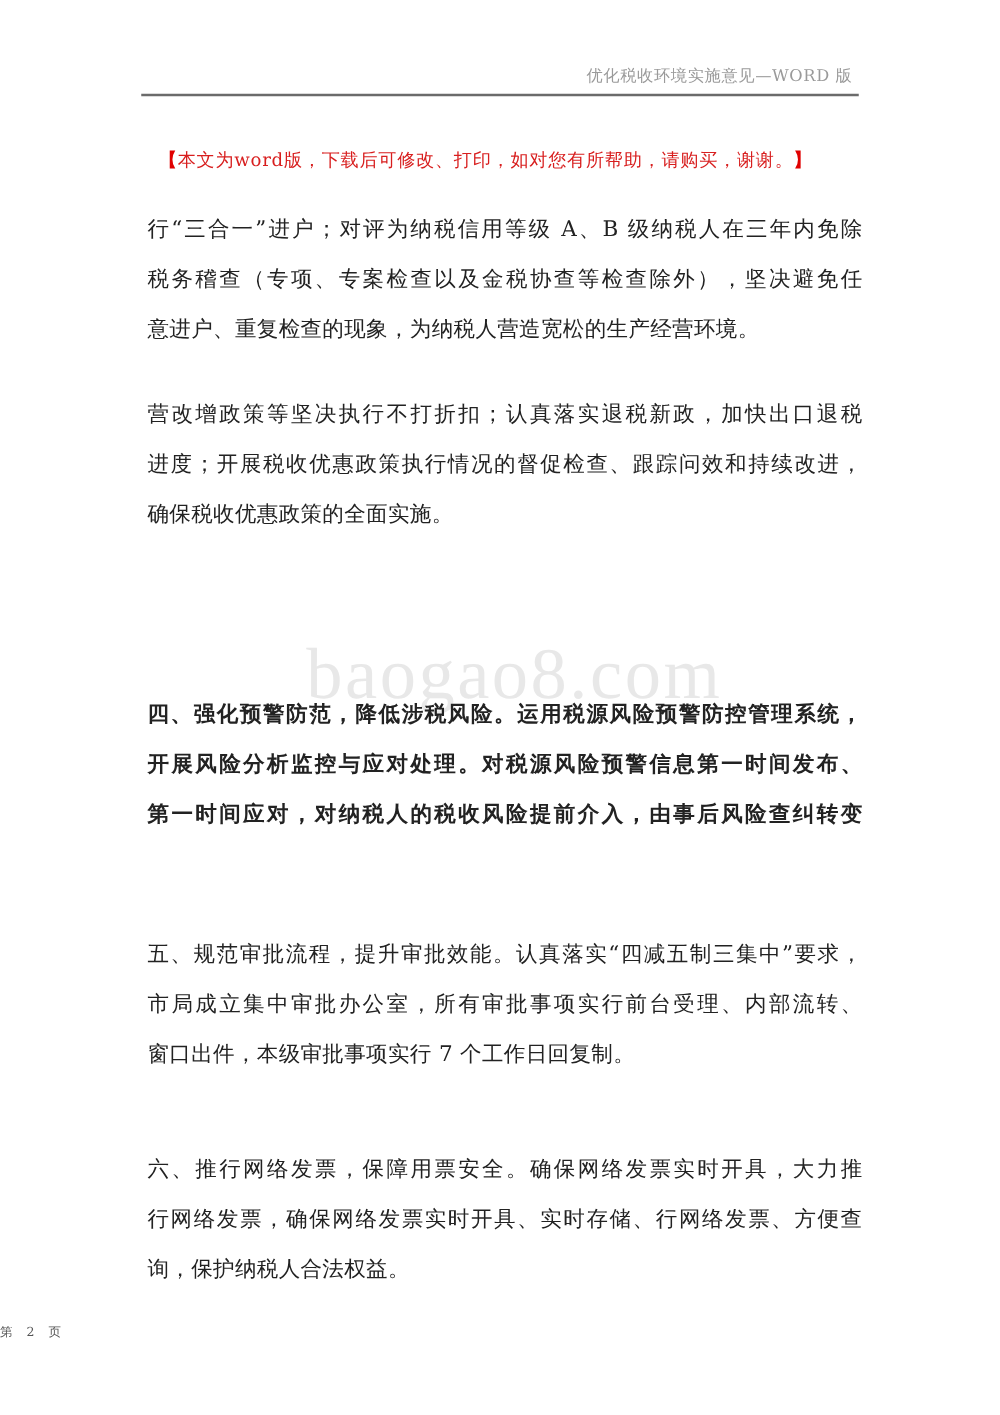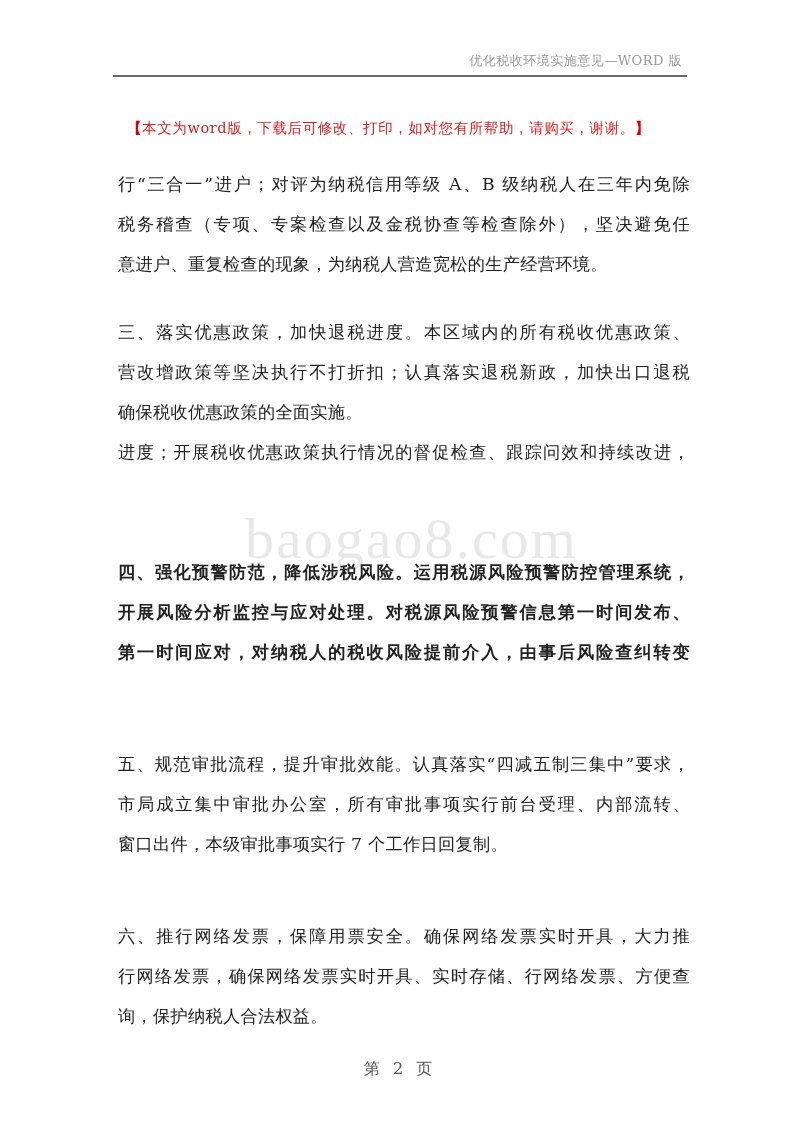--- a/index.html
+++ b/index.html
@@ -6,21 +6,21 @@
   body { width: 800px; height: 1132px; position: relative; overflow: hidden;
          font-family: "DejaVu Serif", "Liberation Serif", serif; color: #222; }
   .header-title { position: absolute; right: 118px; top: 52px; font-size: 13px; color: #9a9a9a; letter-spacing: 0.5px; }
   .header-rule { position: absolute; left: 113px; right: 113px; top: 75px; height: 2px; background: #6b6b6b; }
   .notice { position: absolute; left: 127px; top: 119px; font-size: 14.5px; color: #d81e1e; letter-spacing: 0.6px; white-space: nowrap; }
   .notice b { font-weight: bold; color: #e00000; }
   .para { position: absolute; left: 118px; width: 572px; font-size: 17.2px; line-height: 40px; color: #222; letter-spacing: 0.3px; text-align: justify; }
   .para .ln { display: block; white-space: nowrap; text-align-last: justify; }
   .para .ln.last { text-align-last: left; }
   .watermark { position: absolute; left: 245px; top: 505px; font-family: Liberation Serif, serif; font-size: 58px; color: rgba(190,190,190,0.35); letter-spacing: 2px; pointer-events: none; }
-  .footer { position: absolute; left: 0; right: 0; top: 1059px; text-align: center; font-size: 16px; color: #555; letter-spacing: 4px; }
+  .footer { position: absolute; left: 0; right: 0; top: 1059px; text-align: left; font-size: 10px; color: #555; letter-spacing: 4px; }
 </style>
 </head>
 <body>
 
 <div>
 
   <div class="header-title">优化税收环境实施意见—WORD 版</div>
   <div class="header-rule"></div>
 
   <div class="notice">
@@ -29,24 +29,23 @@
 
   <div class="watermark">baogao8.com</div>
 
   <div class="para" style="top:164px;">
     <span class="ln">行“三合一”进户；对评为纳税信用等级 A、B 级纳税人在三年内免除</span>
     <span class="ln">税务稽查（专项、专案检查以及金税协查等检查除外），坚决避免任</span>
     <span class="ln last">意进户、重复检查的现象，为纳税人营造宽松的生产经营环境。</span>
   </div>
 
   <div class="para" style="top:312px;">
-    <span class="ln">三、落实优惠政策，加快退税进度。本区域内的所有税收优惠政策、</span>
     <span class="ln">营改增政策等坚决执行不打折扣；认真落实退税新政，加快出口退税</span>
+    <span class="ln">进度；开展税收优惠政策执行情况的督促检查、跟踪问效和持续改进，</span>
     <span class="ln last">确保税收优惠政策的全面实施。</span>
-    <span class="ln">进度；开展税收优惠政策执行情况的督促检查、跟踪问效和持续改进，</span>
   </div>
 
   <div class="para" style="top:552px;font-weight:bold;">
     <span class="ln">四、强化预警防范，降低涉税风险。运用税源风险预警防控管理系统，</span>
     <span class="ln">开展风险分析监控与应对处理。对税源风险预警信息第一时间发布、</span>
     <span class="ln">第一时间应对，对纳税人的税收风险提前介入，由事后风险查纠转变</span>
   </div>
 
   <div class="para" style="top:744px;">
     <span class="ln">五、规范审批流程，提升审批效能。认真落实“四减五制三集中”要求，</span>

